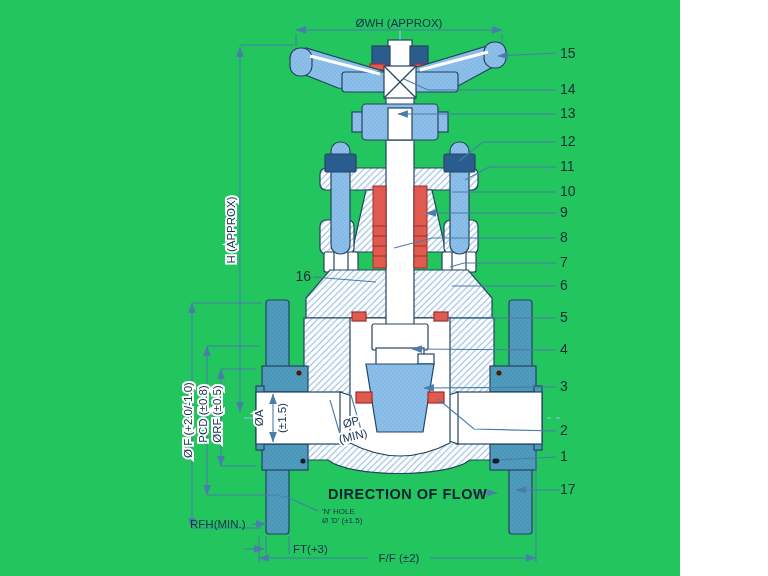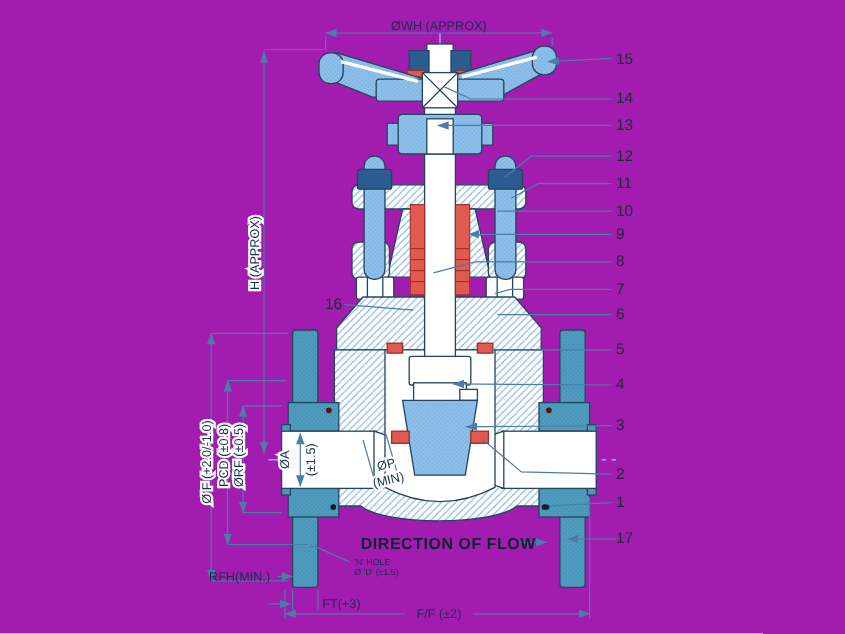--- a/index.html
+++ b/index.html
@@ -1,16 +1,16 @@
 <!DOCTYPE html>
 <html><head>
 <meta charset="utf-8">
 <style>
   html,body{margin:0;padding:0;background:#fff;}
-  .stage{position:relative;width:768px;height:576px;background:#a21caf;overflow:hidden;
+  .stage{position:relative;width:680px;height:576px;background:#22c55e;overflow:hidden;
          font-family:"Liberation Sans",sans-serif;}
   svg{position:absolute;left:0;top:0;}
   text{font-family:"Liberation Sans",sans-serif;}
   .callout{font-size:14px;fill:#1c2b38;}
   .dimlab{font-size:11.5px;fill:#15304e;}
   .dimlab-halo{stroke:#ffffff;stroke-width:4px;paint-order:stroke;}
   .smalllab{font-size:8px;fill:#15304e;}
   .flowlab{font-size:14.5px;font-weight:bold;fill:#0e2233;letter-spacing:.5px;}
 </style>
 </head>

